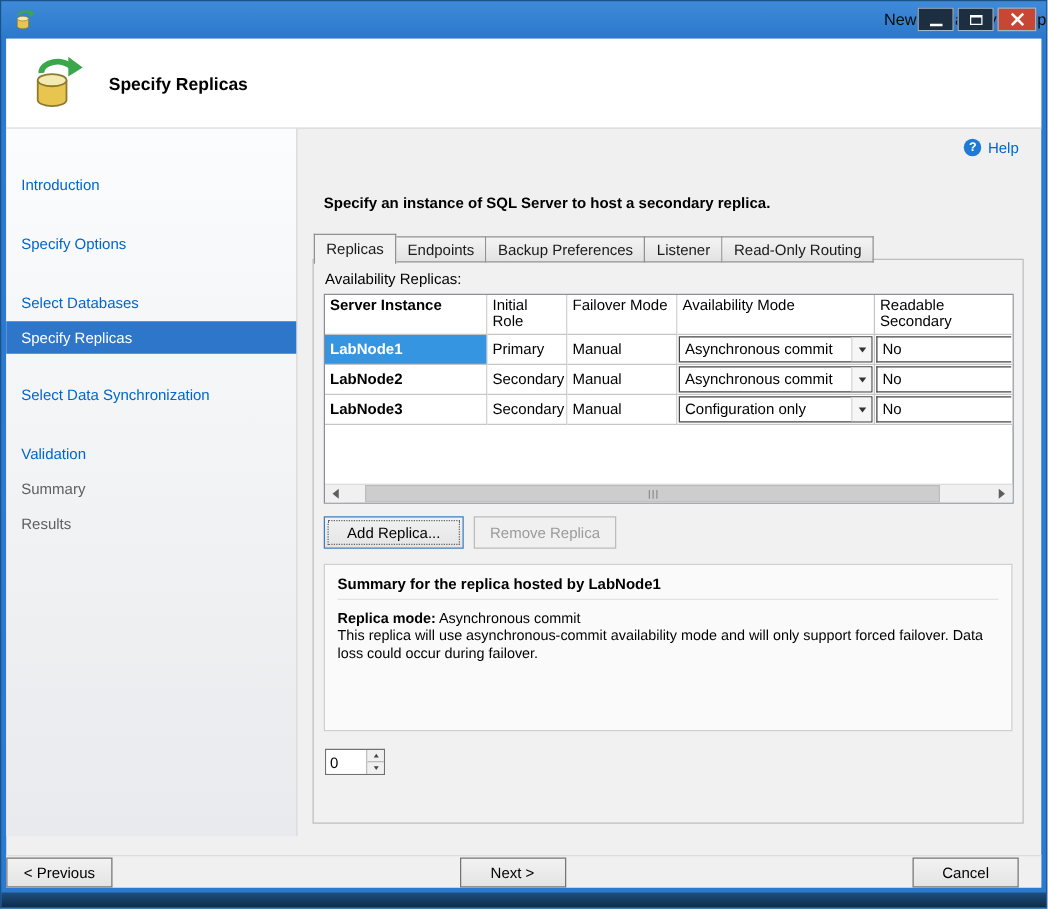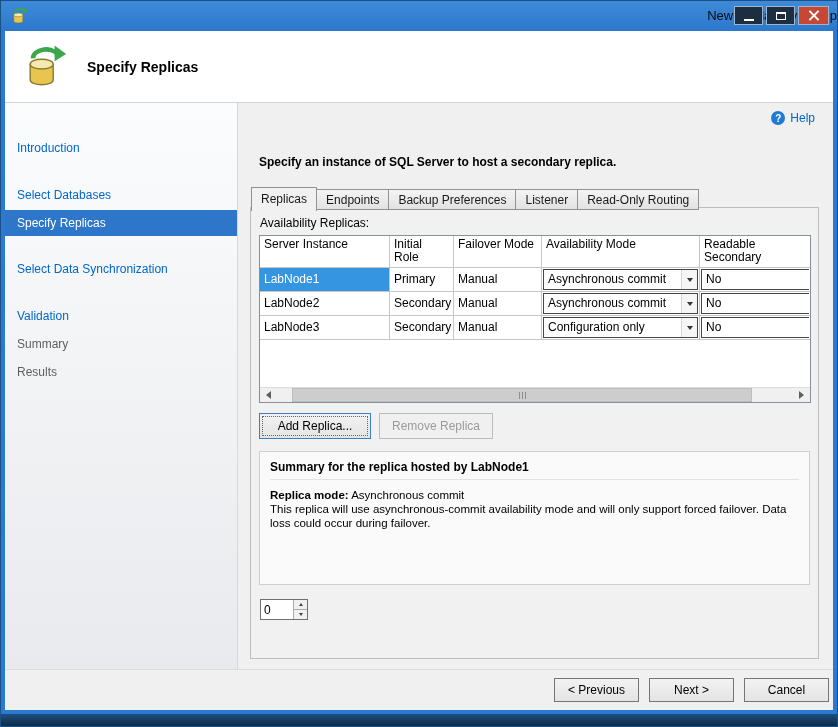--- a/index.html
+++ b/index.html
@@ -53,21 +53,21 @@
   .panel { position: absolute; top: 104px; left: 12px; right: 14px; height: 452px; border: 1px solid #bdbdbd; background: #f1f1f1; padding: 6px 8px; }
   .replicas-label { margin: 2px 0 5px 1px; }
 
   
   .grid { position: relative; width: 552px; height: 168px; border: 1px solid #898f98; background: #fff; overflow: hidden; }
   .grid-header, .grid-row { display: flex; }
   .grid-header { height: 32px; }
   .grid-row { height: 24px; }
   .gh-cell { border-right: 1px solid #c6c6c6; border-bottom: 1px solid #c6c6c6; padding: 2px 4px; font-size: 12px; line-height: 13px; overflow: hidden; background: #fff; }
   .gr-cell { border-right: 1px solid #c6c6c6; border-bottom: 1px solid #c6c6c6; padding: 0 4px; line-height: 23px; overflow: hidden; white-space: nowrap; background: #fff; }
-  .c1 { width: 130px; } .c2 { width: 64px; } .c3 { width: 88px; } .c4 { width: 158px; } .c5 { flex: 1; border-right: none; }
+  .c1 { width: 130px; font-weight: bold; } .c2 { width: 64px; } .c3 { width: 88px; } .c4 { width: 158px; } .c5 { flex: 1; border-right: none; }
   .gr-cell.sel { background: #3595e0; color: #fff; }
   .gr-cell.combo-cell { padding: 1px 1px; line-height: normal; }
   .combo { display: flex; height: 21px; border: 1px solid #454545; background: #fff; align-items: center; }
   .combo .txt { flex: 1; padding: 0 4px; line-height: 19px; overflow: hidden; white-space: nowrap; }
   .combo .chev { width: 16px; align-self: stretch; display: flex; align-items: center; justify-content: center; border-left: 1px solid #d5d5d5; background: #f6f6f6; }
   .tri-down { width: 0; height: 0; border: 3.5px solid transparent; border-top: 4px solid #333; margin-top: 4px; }
   .readable-box { height: 21px; border: 1px solid #454545; border-right: none; background: #fff; line-height: 19px; padding: 0 4px; margin-top: 0; }
 
   
   .hscroll { position: absolute; left: 0; right: 0; bottom: 0; height: 15px; background: #f0f0f0; border-top: 1px solid #dcdcdc; display: flex; }
@@ -95,21 +95,21 @@
   .quorum { margin-top: 14px; display: flex; align-items: center; gap: 8px; padding-left: 1px; }
   .spinbox { display: flex; height: 21px; border: 1px solid #707070; background: #fff; }
   .spin-input { width: 32px; border: none; font: inherit; padding: 0 3px; outline: none; }
   .spin-btns { display: flex; flex-direction: column; width: 14px; border-left: 1px solid #ababab; }
   .spin-up, .spin-down { flex: 1; display: flex; align-items: center; justify-content: center; background: #f0f0f0; cursor: pointer; border: none; padding: 0; }
   .spin-up { border-bottom: 1px solid #ababab; }
   .tri-up-s { width: 0; height: 0; border: 2.5px solid transparent; border-bottom: 3.5px solid #444; margin-bottom: 2px; }
   .tri-down-s { width: 0; height: 0; border: 2.5px solid transparent; border-top: 3.5px solid #444; margin-top: 2px; }
 
   
-  .footer { position: absolute; left: 0; right: 0; bottom: 0; height: 41px; border-top: 1px solid #dcdcdc; display: flex; align-items: center; justify-content: flex-end; gap: 10px; padding-right: 4px; background: #f0f0f0; }
+  .footer { position: absolute; left: 0; right: 0; bottom: 0; height: 26px; border-top: 1px solid #dcdcdc; display: flex; align-items: center; justify-content: space-between; gap: 10px; padding-right: 18px; background: #f0f0f0; }
   .fbtn { width: 85px; height: 24px; border: 1px solid #757575; background: linear-gradient(#f2f2f2, #e4e4e4); font-family: inherit; font-size: 12px; cursor: pointer; color: #000; }
 </style>
 </head>
 <body>
 
 <div class="window">
 
   <div class="titlebar">
     <svg class="win-icon" viewBox="0 0 32 32">
       <path d="M7 10 A9 6 0 0 1 24 7" fill="none" stroke="#3aa74a" stroke-width="3.2"></path>
@@ -140,20 +140,21 @@
         <path d="M5 14 v11 a8 3.4 0 0 0 16 0 v-11" fill="#e8c54e" stroke="#8d7a2e" stroke-width="1"></path>
         <ellipse cx="13" cy="14" rx="8" ry="3.4" fill="#f4e9b0" stroke="#8d7a2e"></ellipse>
       </svg>
       <h1>Specify Replicas</h1>
     </div>
 
     <div class="bodyarea">
 
       <div class="sidebar">
         <div class="nav-item link">Introduction</div>
+        <div class="nav-item link">Specify Options</div>
         <div class="nav-item link">Select Databases</div>
         <div class="nav-item active">Specify Replicas</div>
         <div class="nav-item link">Select Data Synchronization</div>
         <div class="nav-item link">Validation</div>
         <div class="nav-item disabled">Summary</div>
         <div class="nav-item disabled">Results</div>
       </div>
 
       <div class="content">
 

